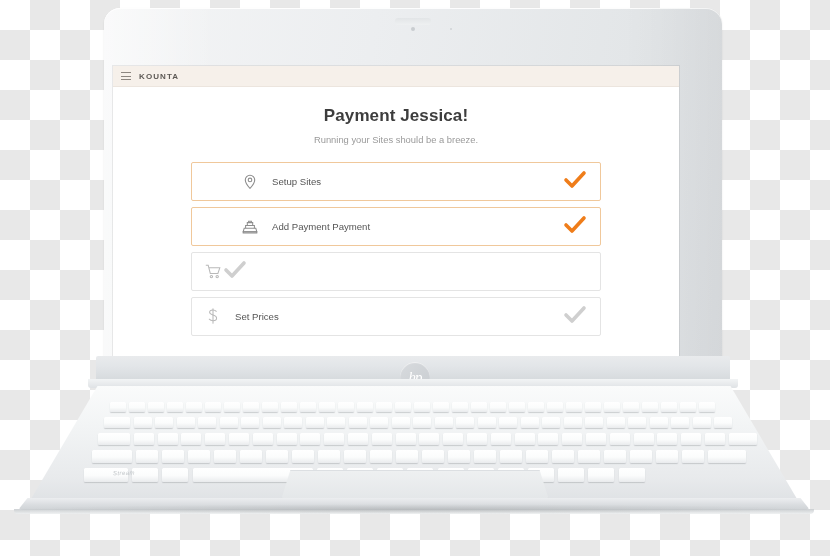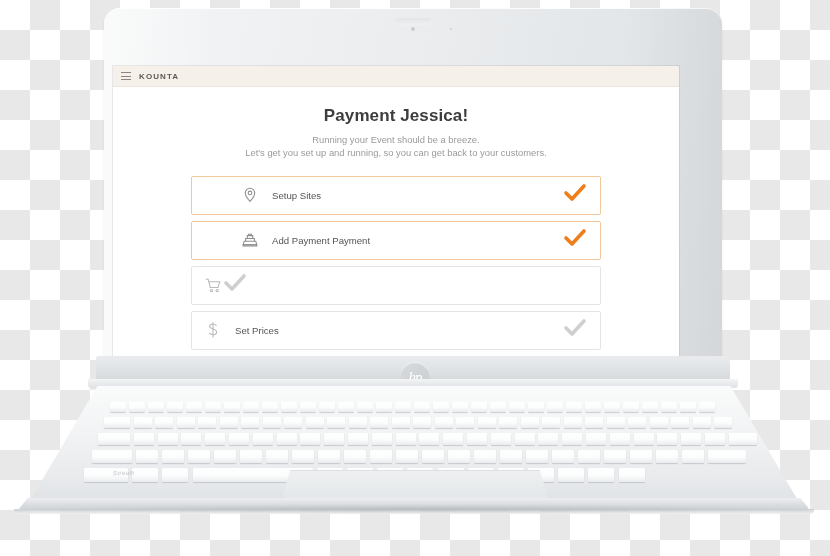--- a/index.html
+++ b/index.html
@@ -314,22 +314,21 @@
           <i></i>
             <i></i>
             <i></i>
         </div>
         <div class="brand">KOUNTA</div>
       </div>
 
       <div class="appbody">
         <div class="welcome-title">Payment Jessica!</div>
         <div class="welcome-sub">
-          <div>Running your Event should be a breeze.</div>
-          <div>Let's get you set up and running, so you can get back to your customers.</div>
+          <div>Running your Sites should be a breeze.</div>
         </div>
 
         <div class="checklist">
 
           <div class="check-row done">
             <span class="row-icon">
               <svg width="14" height="16" viewBox="0 0 14 16" fill="none" stroke="#8e8e8e" stroke-width="1.1">
                 <path d="M7 1.2C4.4 1.2 2.3 3.3 2.3 5.9c0 3.3 4.7 8.4 4.7 8.4s4.7-5.1 4.7-8.4C11.7 3.3 9.6 1.2 7 1.2z"></path>
                 <circle cx="7" cy="5.9" r="1.8"></circle>
               </svg>

